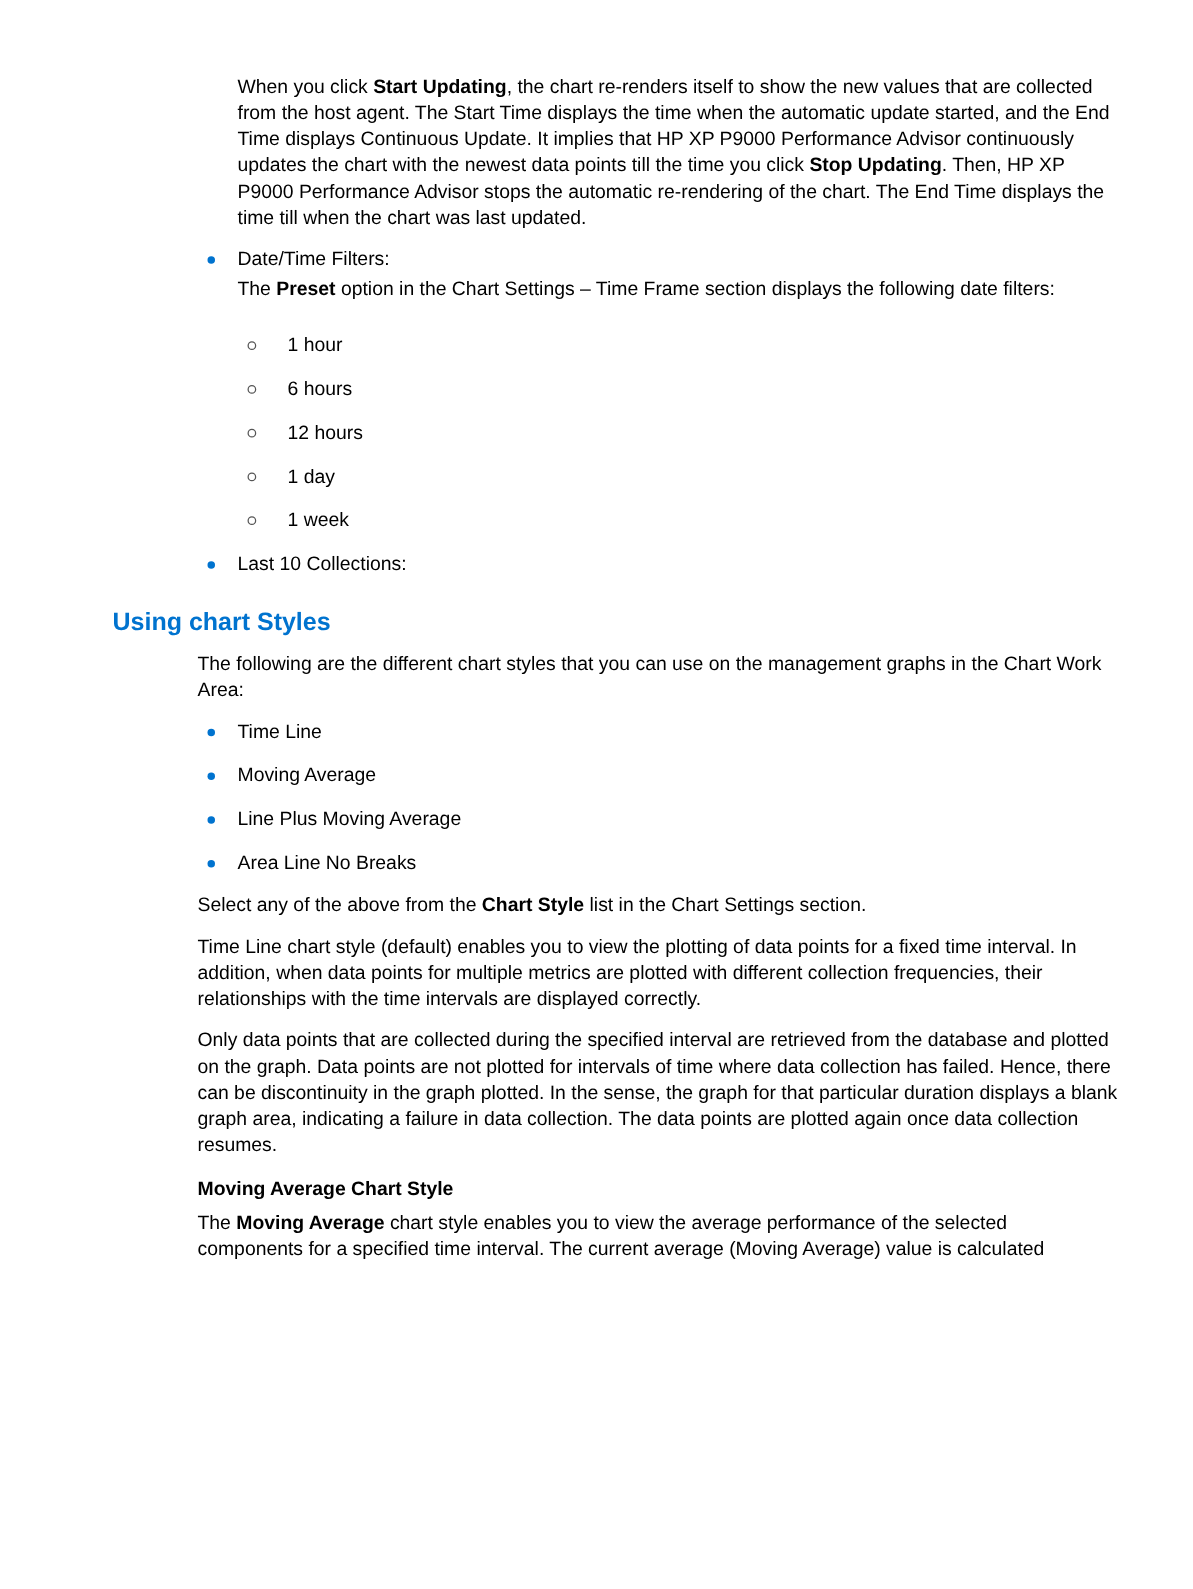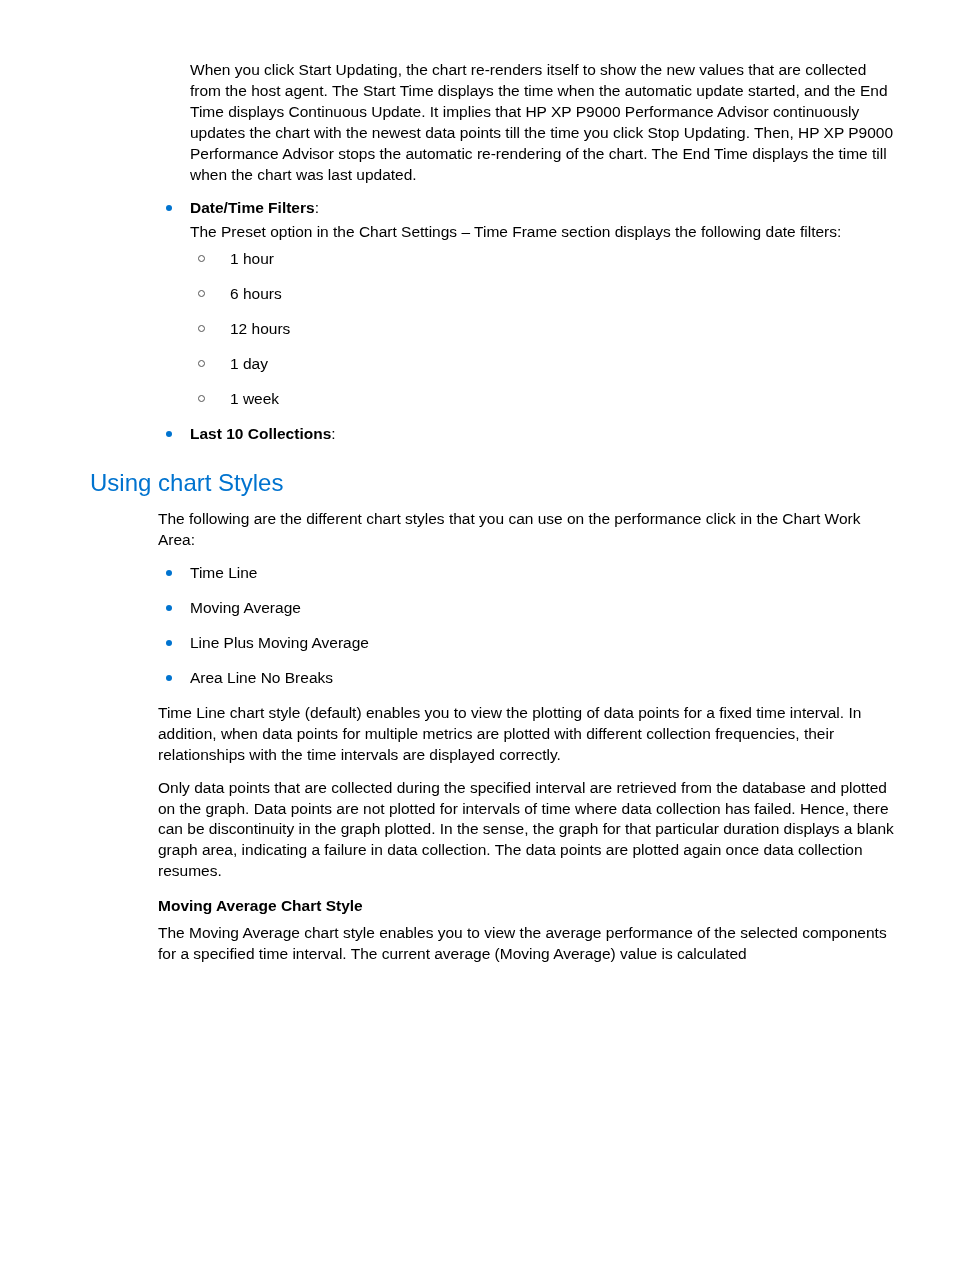--- a/index.html
+++ b/index.html
@@ -16,21 +16,21 @@
       padding: 60px 60px 40px 90px;
       box-sizing: border-box;
     }
     .body-indent {
       margin-left: 100px;
     }
     p {
       margin: 0 0 12px 0;
     }
     strong {
-      font-weight: normal;
+      font-weight: bold;
       text-align: right;
     }
     ul.primary {
       list-style: none;
       padding-left: 0;
       margin: 12px 0 0 0;
     }
     ul.primary > li {
       position: relative;
       padding-left: 32px;
@@ -42,48 +42,48 @@
       left: 8px;
       top: 7px;
       width: 6px;
       height: 6px;
       border-radius: 50%;
       background: #0073cf;
     }
     ul.secondary {
       list-style: none;
       padding-left: 0;
-      margin: 6px 0 12px 0;
+      margin: 24px 0 12px 0;
     }
     ul.secondary > li {
       position: relative;
       padding-left: 40px;
       margin-bottom: 14px;
     }
     ul.secondary > li::before {
       content: "";
       position: absolute;
       left: 8px;
       top: 6px;
       width: 5px;
       height: 5px;
       border: 1px solid #555;
       border-radius: 50%;
     }
     .li-title {
-      font-weight: bold;
+      font-weight: normal;
       margin-top: 24px;
     }
     .li-body {
       margin-top: 4px;
     }
     h2.section-heading {
       color: #0073cf;
-      font-weight: 400;
-      font-size: 24px;
+      font-weight: 700;
+      font-size: 20px;
       margin: 22px 0 10px 0;
     }
     .sub-head {
       font-weight: bold;
       margin: 14px 0 6px 0;
     }
   </style>
 </head>
 <body>
 
@@ -113,29 +113,32 @@
 
       <li>
         <span class="li-title"><span>Last 10 Collections</span></span><span>:</span>
       </li>
     </ul>
   </div>
 
   <h2 class="section-heading">Using chart Styles</h2>
 
   <div class="body-indent" style="margin-left:68px;">
-    <p>The following are the different chart styles that you can use on the performance click in the Chart Work Area:</p>
+    <p>The following are the different chart styles that you can use on the management graphs in the Chart Work Area:</p>
 
     <ul class="primary">
       <li>Time Line</li>
       <li>Moving Average</li>
       <li>Line Plus Moving Average</li>
       <li>Area Line No Breaks</li>
     </ul>
 
+    <p>
+      <span>Select any of the above from the </span><strong>Chart Style</strong><span> list in the Chart Settings section.</span>
+    </p>
 
     <p>Time Line chart style (default) enables you to view the plotting of data points for a fixed time interval. In addition, when data points for multiple metrics are plotted with different collection frequencies, their relationships with the time intervals are displayed correctly.</p>
     <p>Only data points that are collected during the specified interval are retrieved from the database and plotted on the graph. Data points are not plotted for intervals of time where data collection has failed. Hence, there can be discontinuity in the graph plotted. In the sense, the graph for that particular duration displays a blank graph area, indicating a failure in data collection. The data points are plotted again once data collection resumes.</p>
 
     <div class="sub-head">Moving Average Chart Style</div>
     <p>
       <span>The </span><strong>Moving Average</strong><span> chart style enables you to view the average performance of the selected components for a specified time interval. The current average (Moving Average) value is calculated</span>
     </p>
   </div>
 

